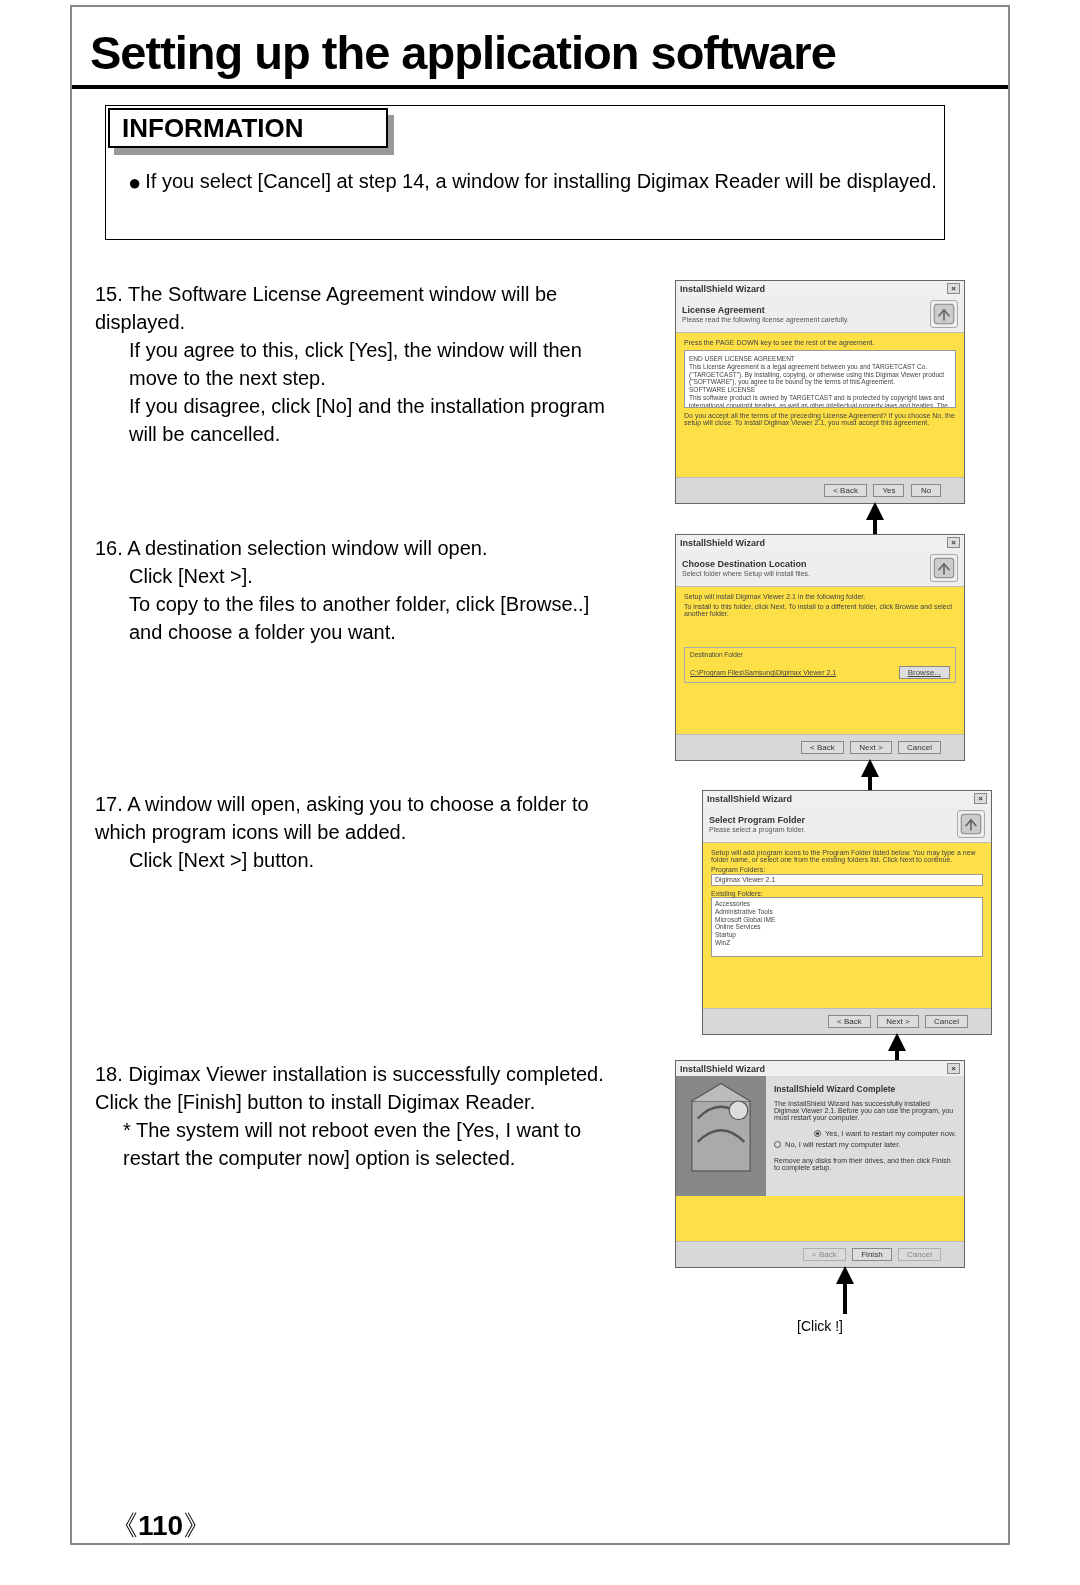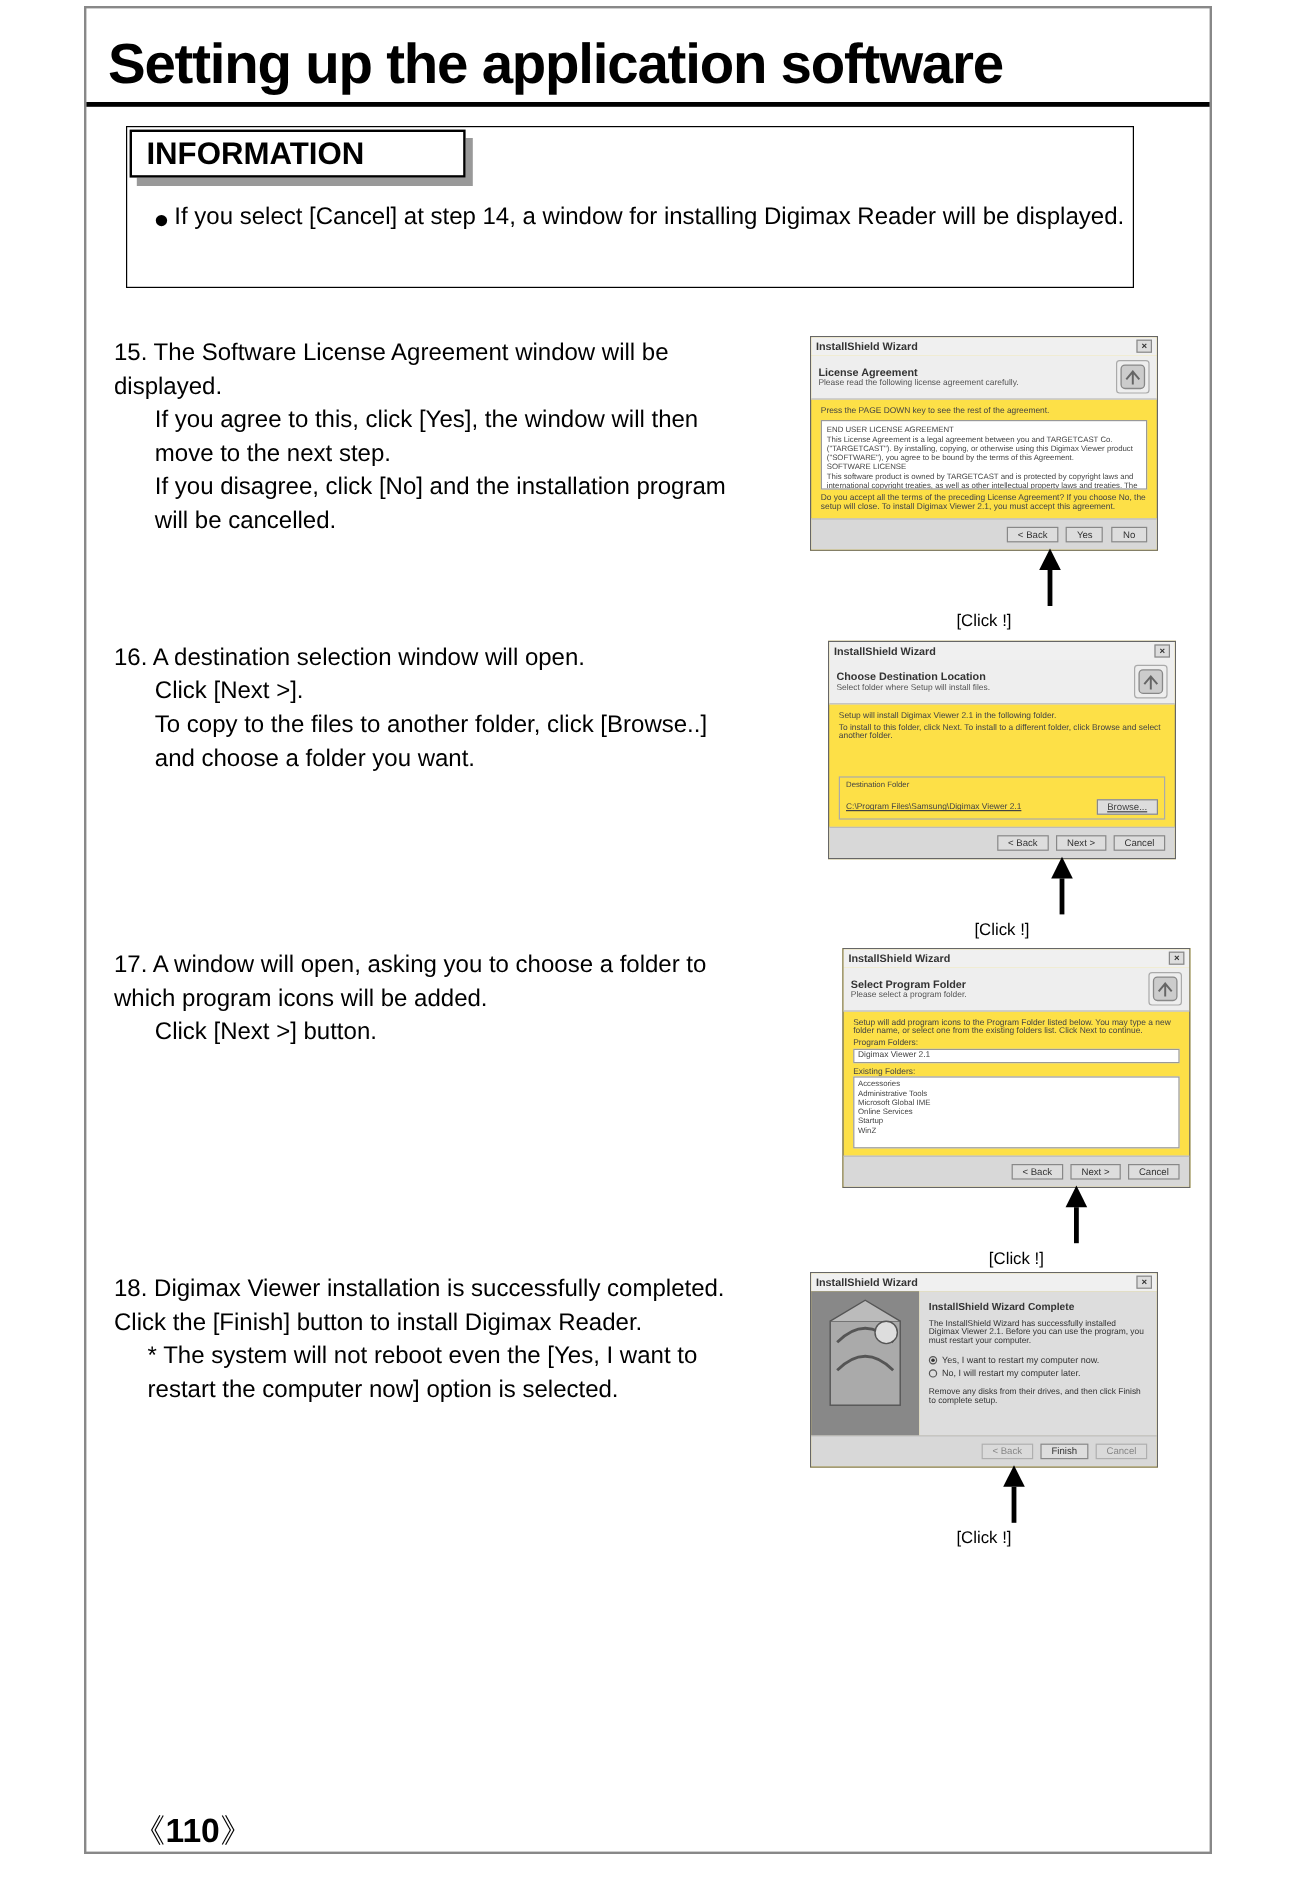--- a/index.html
+++ b/index.html
@@ -112,21 +112,21 @@
       align-items: center;
       justify-content: space-between;
       border-bottom: 1px solid #bbb;
     }
     .dlg-header-txt { flex: 1; }
     .dlg-header-title { font-weight: bold; font-size: 9px; }
     .dlg-header-sub { font-size: 7px; color: #555; margin-top: 1px; }
     .dlg-icon { width: 28px; height: 28px; border: 1px solid #aaa; background: #eee; border-radius: 3px; margin-left: 6px; display:flex; align-items:center; justify-content:center; }
     .dlg-body { padding: 6px 8px; font-size: 7px; color: #444; }
     .dlg-textbox { background: #fff; border: 1px solid #999; padding: 4px; font-size: 6.5px; color: #444; margin-top: 4px; line-height: 1.2; }
-    .dlg-buttons { padding: 6px 8px; text-align: right; border-top: 1px solid #bbb; background:#d8d8d8; }
+    .dlg-buttons { padding: 6px 23px; text-align: right; border-top: 1px solid #bbb; background:#d8d8d8;margin-top:45px; }
     .dlg-btn { display: inline-block; background: #ddd; border: 1px solid #888; padding: 1px 8px; font-size: 8px; margin-left: 4px; min-width: 30px; text-align: center; }
     .browse-row { display:flex; justify-content:center; align-items:center; margin-top:8px;text-decoration:underline; }
     .listbox { background:#fff; border:1px solid #999; height:60px; font-size:6.5px; padding:2px 3px; color:#444; line-height:1.2; }
     .inputline { background:#fff; border:1px solid #999; padding:1px 3px; font-size:7px; margin-top:1px; height:12px; }
     .radio-row { font-size: 7.5px; margin: 2px 0; display:flex; align-items:center; }
     .radio { width:7px; height:7px; border:1px solid #555; border-radius:50%; margin-right:4px; display:inline-block; }
     .radio.on::after{content:"";display:block;width:3px;height:3px;background:#333;border-radius:50%;margin:1px;}
     .complete-dialog { display:flex; }
     .complete-left { width: 90px; background:#888; display:flex; align-items:center; justify-content:center; }
     .complete-left svg { width:70px; height:120px; }
@@ -208,21 +208,21 @@
       </div>
     </div>
     <div class="arrow-wrap arrow15">
       <div class="arrow-up"></div>
       <div class="arrow-stem"></div>
     </div>
     <div class="click-label">[Click !]</div>
   </div>
 </div>
 
-<div class="step-row" style="left:95px; top:534px;gap:15px;">
+<div class="step-row" style="left:95px; top:534px;">
   <div class="step-text">
     <div><span class="step-num">16.</span> <span>A destination selection window will open.</span></div>
     <div class="step-indent">Click [Next &gt;].</div>
     <div class="step-indent">To copy to the files to another folder, click [Browse..] and choose a folder you want.</div>
   </div>
   <div class="fig">
     <div class="dialog">
       <div class="dlg-title">
         <span>InstallShield Wizard</span>
         <span class="dlg-close">×</span>
@@ -331,21 +331,21 @@
             <rect x="5" y="20" width="50" height="60" fill="#aaa" stroke="#555"></rect>
             <path d="M5 20 L30 5 L55 20" fill="#bbb" stroke="#555"></path>
             <path d="M10 35 Q30 15 50 35" fill="none" stroke="#555" stroke-width="2"></path>
             <path d="M10 55 Q30 35 50 55" fill="none" stroke="#555" stroke-width="2"></path>
             <circle cx="45" cy="28" r="8" fill="#ddd" stroke="#555"></circle>
           </svg>
         </div>
         <div class="complete-right">
           <div style="font-weight:bold; font-size:8.5px;">InstallShield Wizard Complete</div>
           <div style="margin-top:6px;">The InstallShield Wizard has successfully installed Digimax Viewer 2.1. Before you can use the program, you must restart your computer.</div>
-          <div class="radio-row" style="margin-top:8px;">
+          <div class="radio-row" style="margin-top:8px;justify-content:flex-end;">
               <span class="radio on"></span>
               <span>Yes, I want to restart my computer now.</span>
             </div>
           <div class="radio-row">
               <span class="radio"></span>
               <span>No, I will restart my computer later.</span>
             </div>
           <div style="margin-top:8px;">Remove any disks from their drives, and then click Finish to complete setup.</div>
         </div>
       </div>

